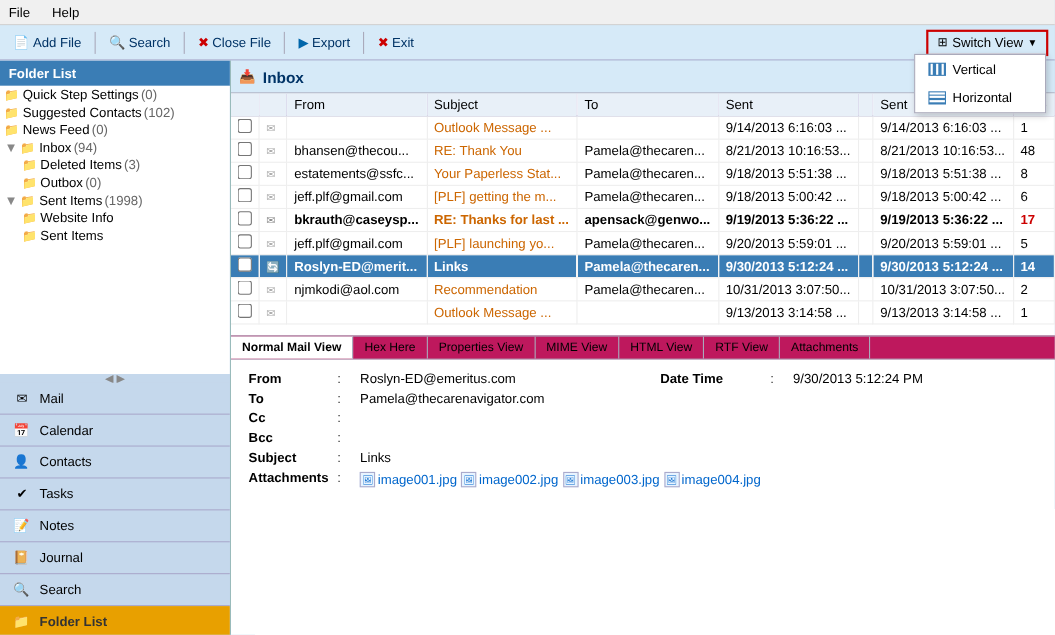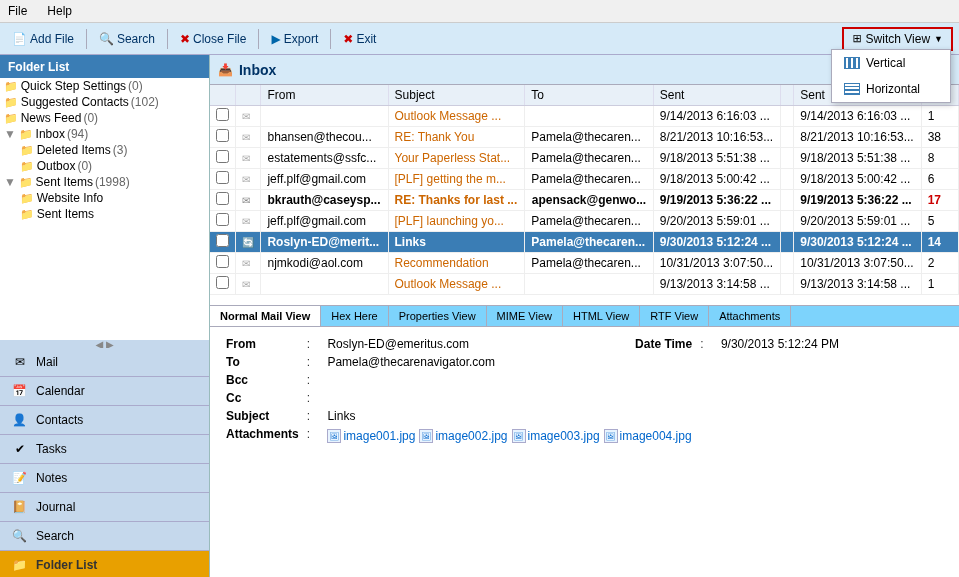--- a/index.html
+++ b/index.html
@@ -45,21 +45,21 @@
     .email-table td { border-bottom: 1px solid #eee; border-right: 1px solid #eee; padding: 2px 6px; white-space: nowrap; overflow: hidden; max-width: 160px; text-overflow: ellipsis; }
     .email-table tr { cursor: pointer; }
     .email-table tr.selected { background: #3a7db5; color: white; }
     .email-table tr.selected td { color: white; }
     .chk-col { width: 16px; }
     .ico-col { width: 16px; }
     .envelope-icon { color: #888; font-size: 10px; }
     .envelope-icon.read { color: #aaa; }
 
     
-    .view-tabs { display: flex; background: #7dd3fc; border-bottom: 1px solid #aab; border-top: 1px solid #aab; flex-wrap: nowrap; }
+    .view-tabs { display: flex; background: #be185d; border-bottom: 1px solid #aab; border-top: 1px solid #aab; flex-wrap: nowrap; }
     .view-tab { padding: 4px 10px; cursor: pointer; border-right: 1px solid #aab; white-space: nowrap; font-size: 11px; }
     .view-tab.active { background: white; font-weight: bold; }
 
     
     .mail-detail { flex: 1; background: white; overflow-y: auto; padding: 8px 12px; }
     .attachments-row { display: flex; align-items: center; flex-wrap: wrap; gap: 4px; margin-top: 2px; }
     .attachment-item { display: flex; align-items: center; gap: 2px; cursor: pointer; color: #0066cc; }
     .attachment-icon { width: 14px; height: 14px; background: #e8f4ff; border: 1px solid #aac; display: inline-flex; align-items: center; justify-content: center; font-size: 8px; }
     .mail-body { margin-top: 10px; padding-top: 6px; border-top: 1px solid #ddd; color: #333; line-height: 1.5; }
     .mail-body a { color: #0066cc; text-decoration: underline; }
@@ -268,21 +268,21 @@
     </tr>
             <tr>
       <td class="chk-col"><input type="checkbox" style=""></td>
       <td class="ico-col"><span class="envelope-icon read">✉</span></td>
       <td style="">bhansen@thecou...</td>
       <td style=" color:#cc6600;">RE: Thank You</td>
       <td style="">Pamela@thecaren...</td>
       <td style="">8/21/2013 10:16:53...</td>
       <td style=""></td>
       <td style="">8/21/2013 10:16:53...</td>
-      <td style=" ">38</td>
+      <td style=" ">48</td>
     </tr>
             <tr>
       <td class="chk-col"><input type="checkbox" style=""></td>
       <td class="ico-col"><span class="envelope-icon read">✉</span></td>
       <td style="">estatements@ssfc...</td>
       <td style=" color:#cc6600;">Your Paperless Stat...</td>
       <td style="">Pamela@thecaren...</td>
       <td style="">9/18/2013 5:51:38 ...</td>
       <td style=""></td>
       <td style="">9/18/2013 5:51:38 ...</td>
@@ -297,21 +297,21 @@
       <td style="">9/18/2013 5:00:42 ...</td>
       <td style=""></td>
       <td style="">9/18/2013 5:00:42 ...</td>
       <td style=" ">6</td>
     </tr>
             <tr>
       <td class="chk-col"><input type="checkbox" style=""></td>
       <td class="ico-col"><span class="envelope-icon ">✉</span></td>
       <td style="font-weight:bold;margin-left:40px;">bkrauth@caseysp...</td>
       <td style="font-weight:bold; color:#cc6600;">RE: Thanks for last ...</td>
-      <td style="font-weight:bold;text-align:center;">apensack@genwo...</td>
+      <td style="font-weight:bold;">apensack@genwo...</td>
       <td style="font-weight:bold;">9/19/2013 5:36:22 ...</td>
       <td style="font-weight:bold;"></td>
       <td style="font-weight:bold;">9/19/2013 5:36:22 ...</td>
       <td style="font-weight:bold; color:#cc0000;">17</td>
     </tr>
             <tr>
       <td class="chk-col"><input type="checkbox" style=""></td>
       <td class="ico-col"><span class="envelope-icon read">✉</span></td>
       <td style="">jeff.plf@gmail.com</td>
       <td style=" color:#cc6600;">[PLF] launching yo...</td>
@@ -368,36 +368,36 @@
       <div class="view-tab">Attachments</div>
     </div>
 
     <div class="mail-detail">
       <table style="width:100%; border-collapse:collapse;">
         <tbody>
             <tr>
           <td style="font-weight:bold; width:80px; padding:2px 4px;">From</td>
           <td style="padding:2px 4px;" class="colon">:</td>
           <td style="padding:2px 4px;">Roslyn-ED@emeritus.com</td>
-          <td style="font-weight:bold; width:100px; padding:2px 4px; text-align:right;">Date Time</td>
+          <td style="font-weight:bold; width:100px; padding:2px 4px; ">Date Time</td>
           <td style="padding:2px 4px;" class="colon">:</td>
           <td style="padding:2px 4px;">9/30/2013 5:12:24 PM</td>
         </tr>
         <tr>
           <td style="font-weight:bold; padding:2px 4px;">To</td>
           <td style="padding:2px 4px;" class="colon">:</td>
           <td colspan="4" style="padding:2px 4px;">Pamela@thecarenavigator.com</td>
         </tr>
         <tr>
+          <td style="font-weight:bold; padding:2px 4px;">Cc</td>
+          <td style="padding:2px 4px;" class="colon">:</td>
+          <td colspan="4" style="padding:2px 4px;"></td>
+        </tr>
+        <tr>
           <td style="font-weight:bold; padding:2px 4px;">Bcc</td>
-          <td style="padding:2px 4px;" class="colon">:</td>
-          <td colspan="4" style="padding:2px 4px;"></td>
-        </tr>
-        <tr>
-          <td style="font-weight:bold; padding:2px 4px;">Cc</td>
           <td style="padding:2px 4px;" class="colon">:</td>
           <td colspan="4" style="padding:2px 4px;"></td>
         </tr>
         <tr>
           <td style="font-weight:bold; padding:2px 4px;">Subject</td>
           <td style="padding:2px 4px;" class="colon">:</td>
           <td colspan="4" style="padding:2px 4px;">Links</td>
         </tr>
         <tr>
           <td style="font-weight:bold; padding:2px 4px; vertical-align:top;">Attachments</td>

